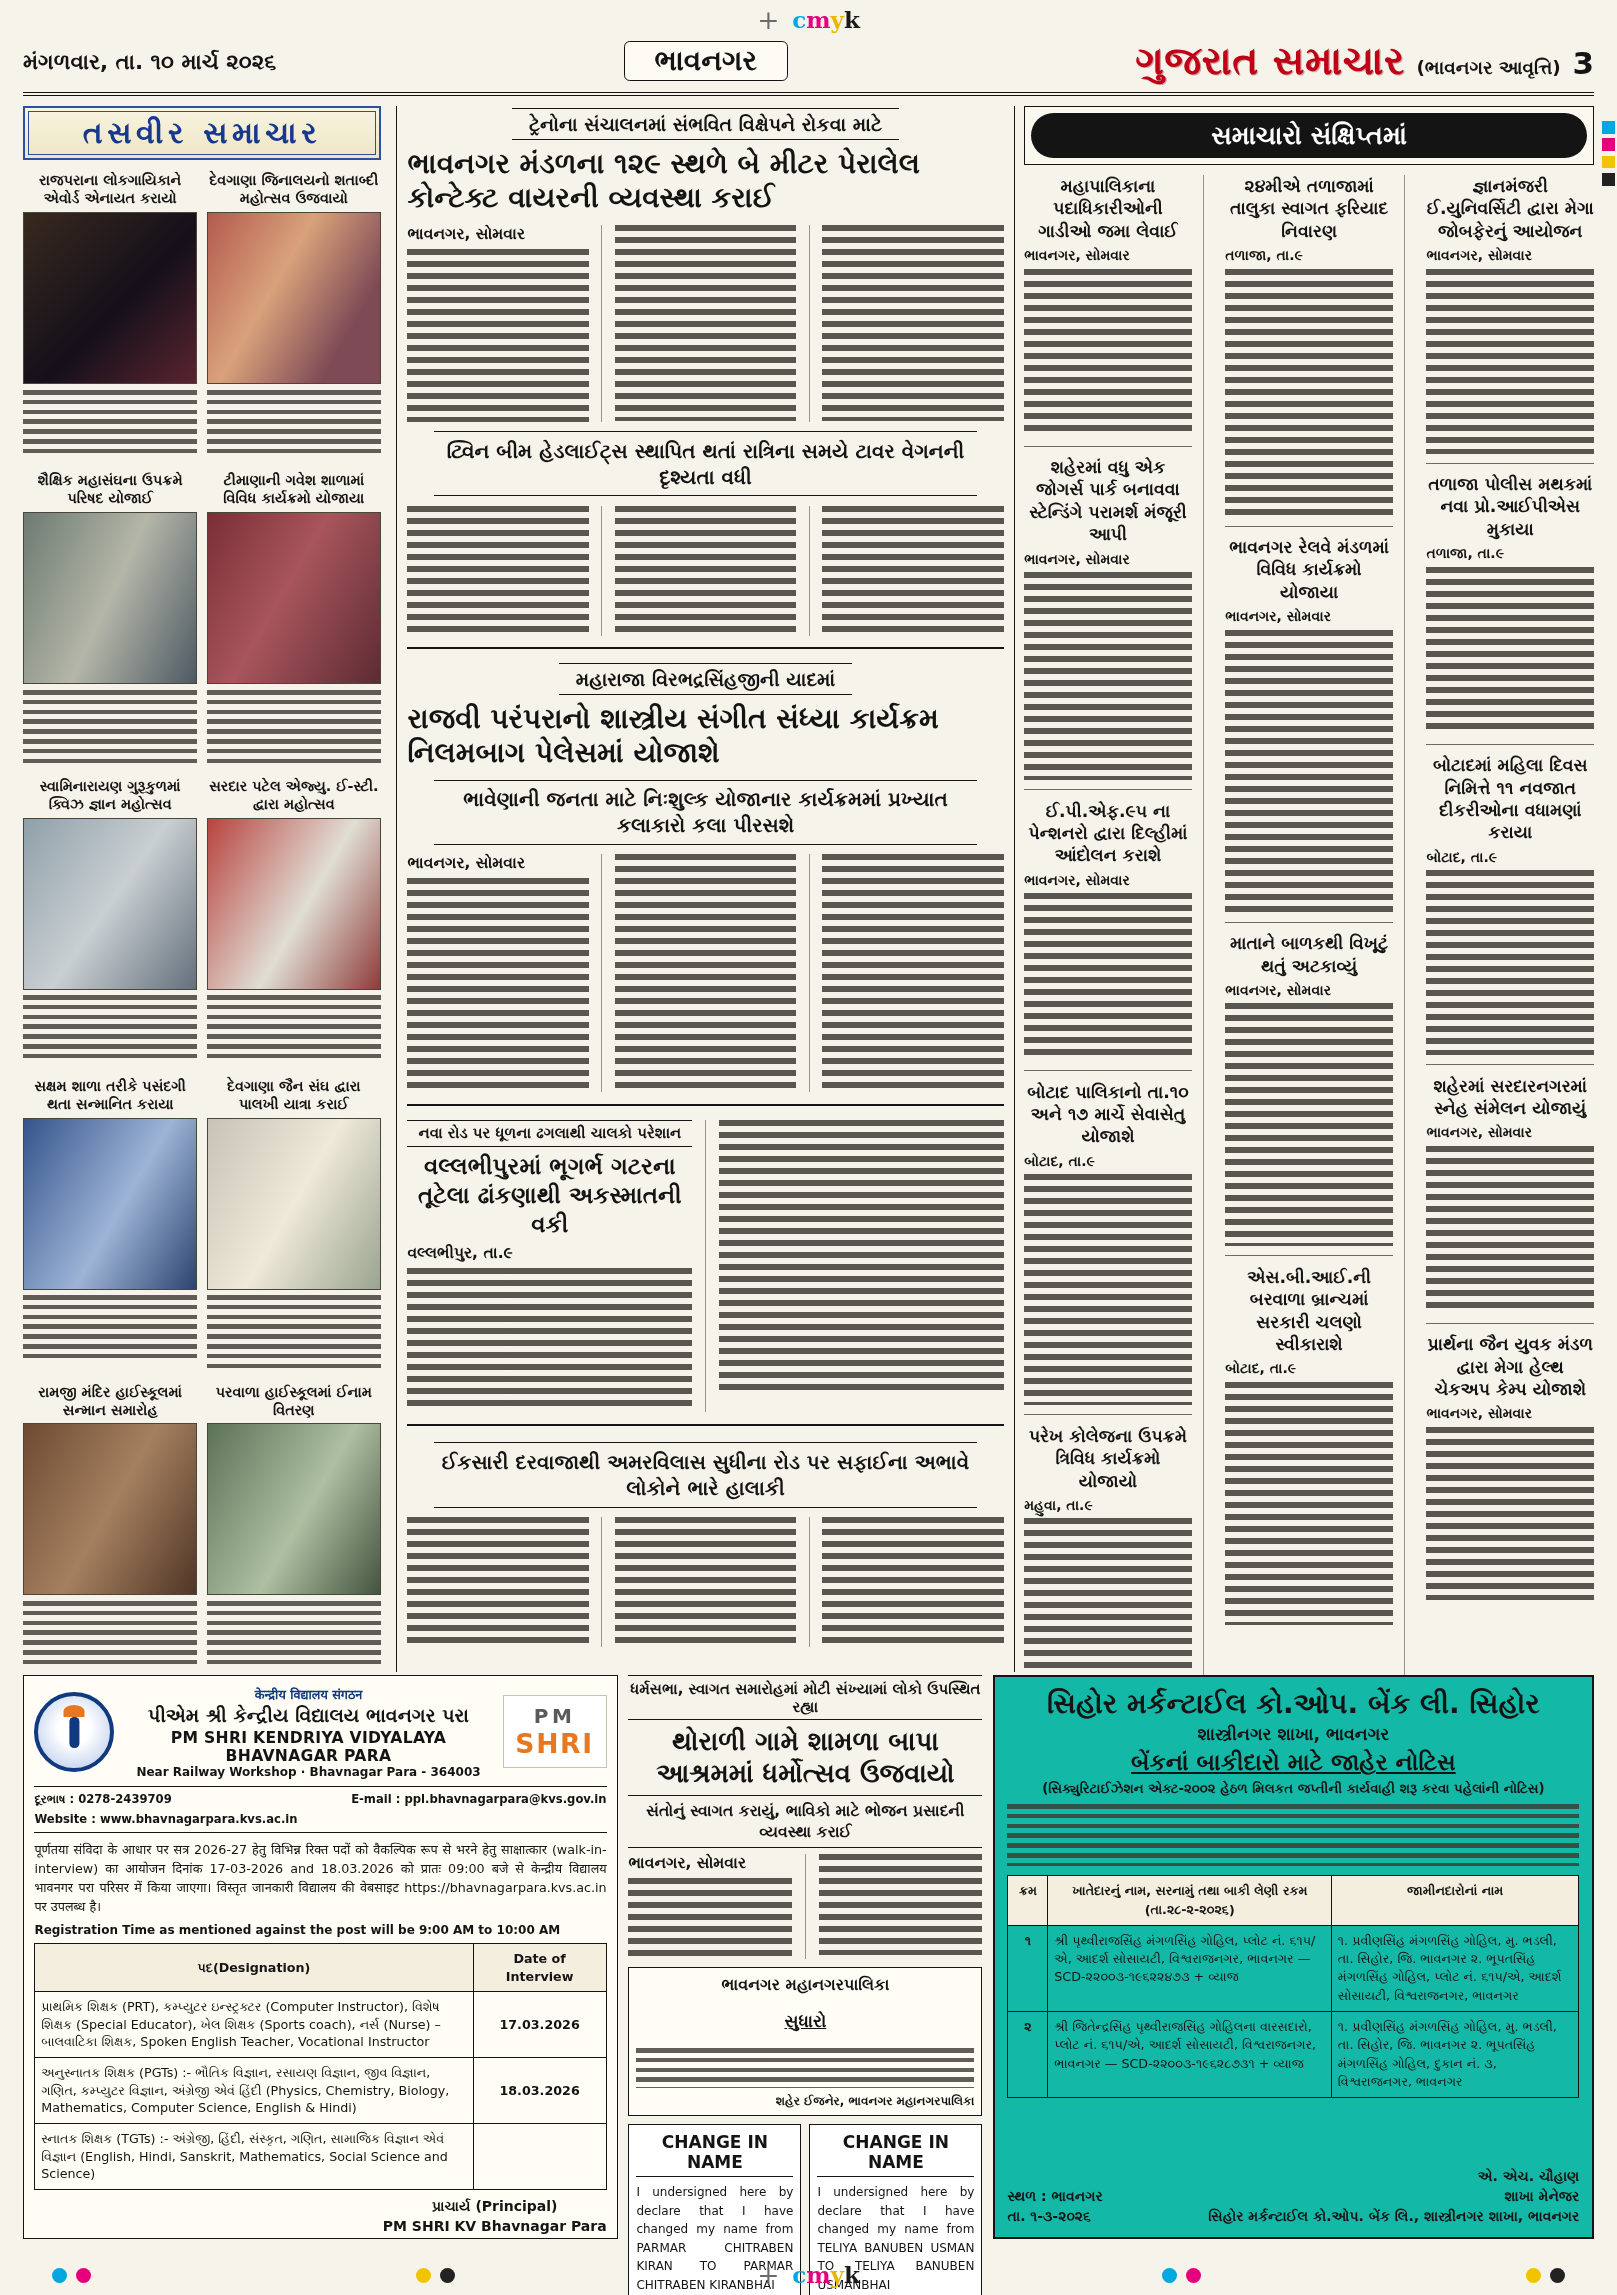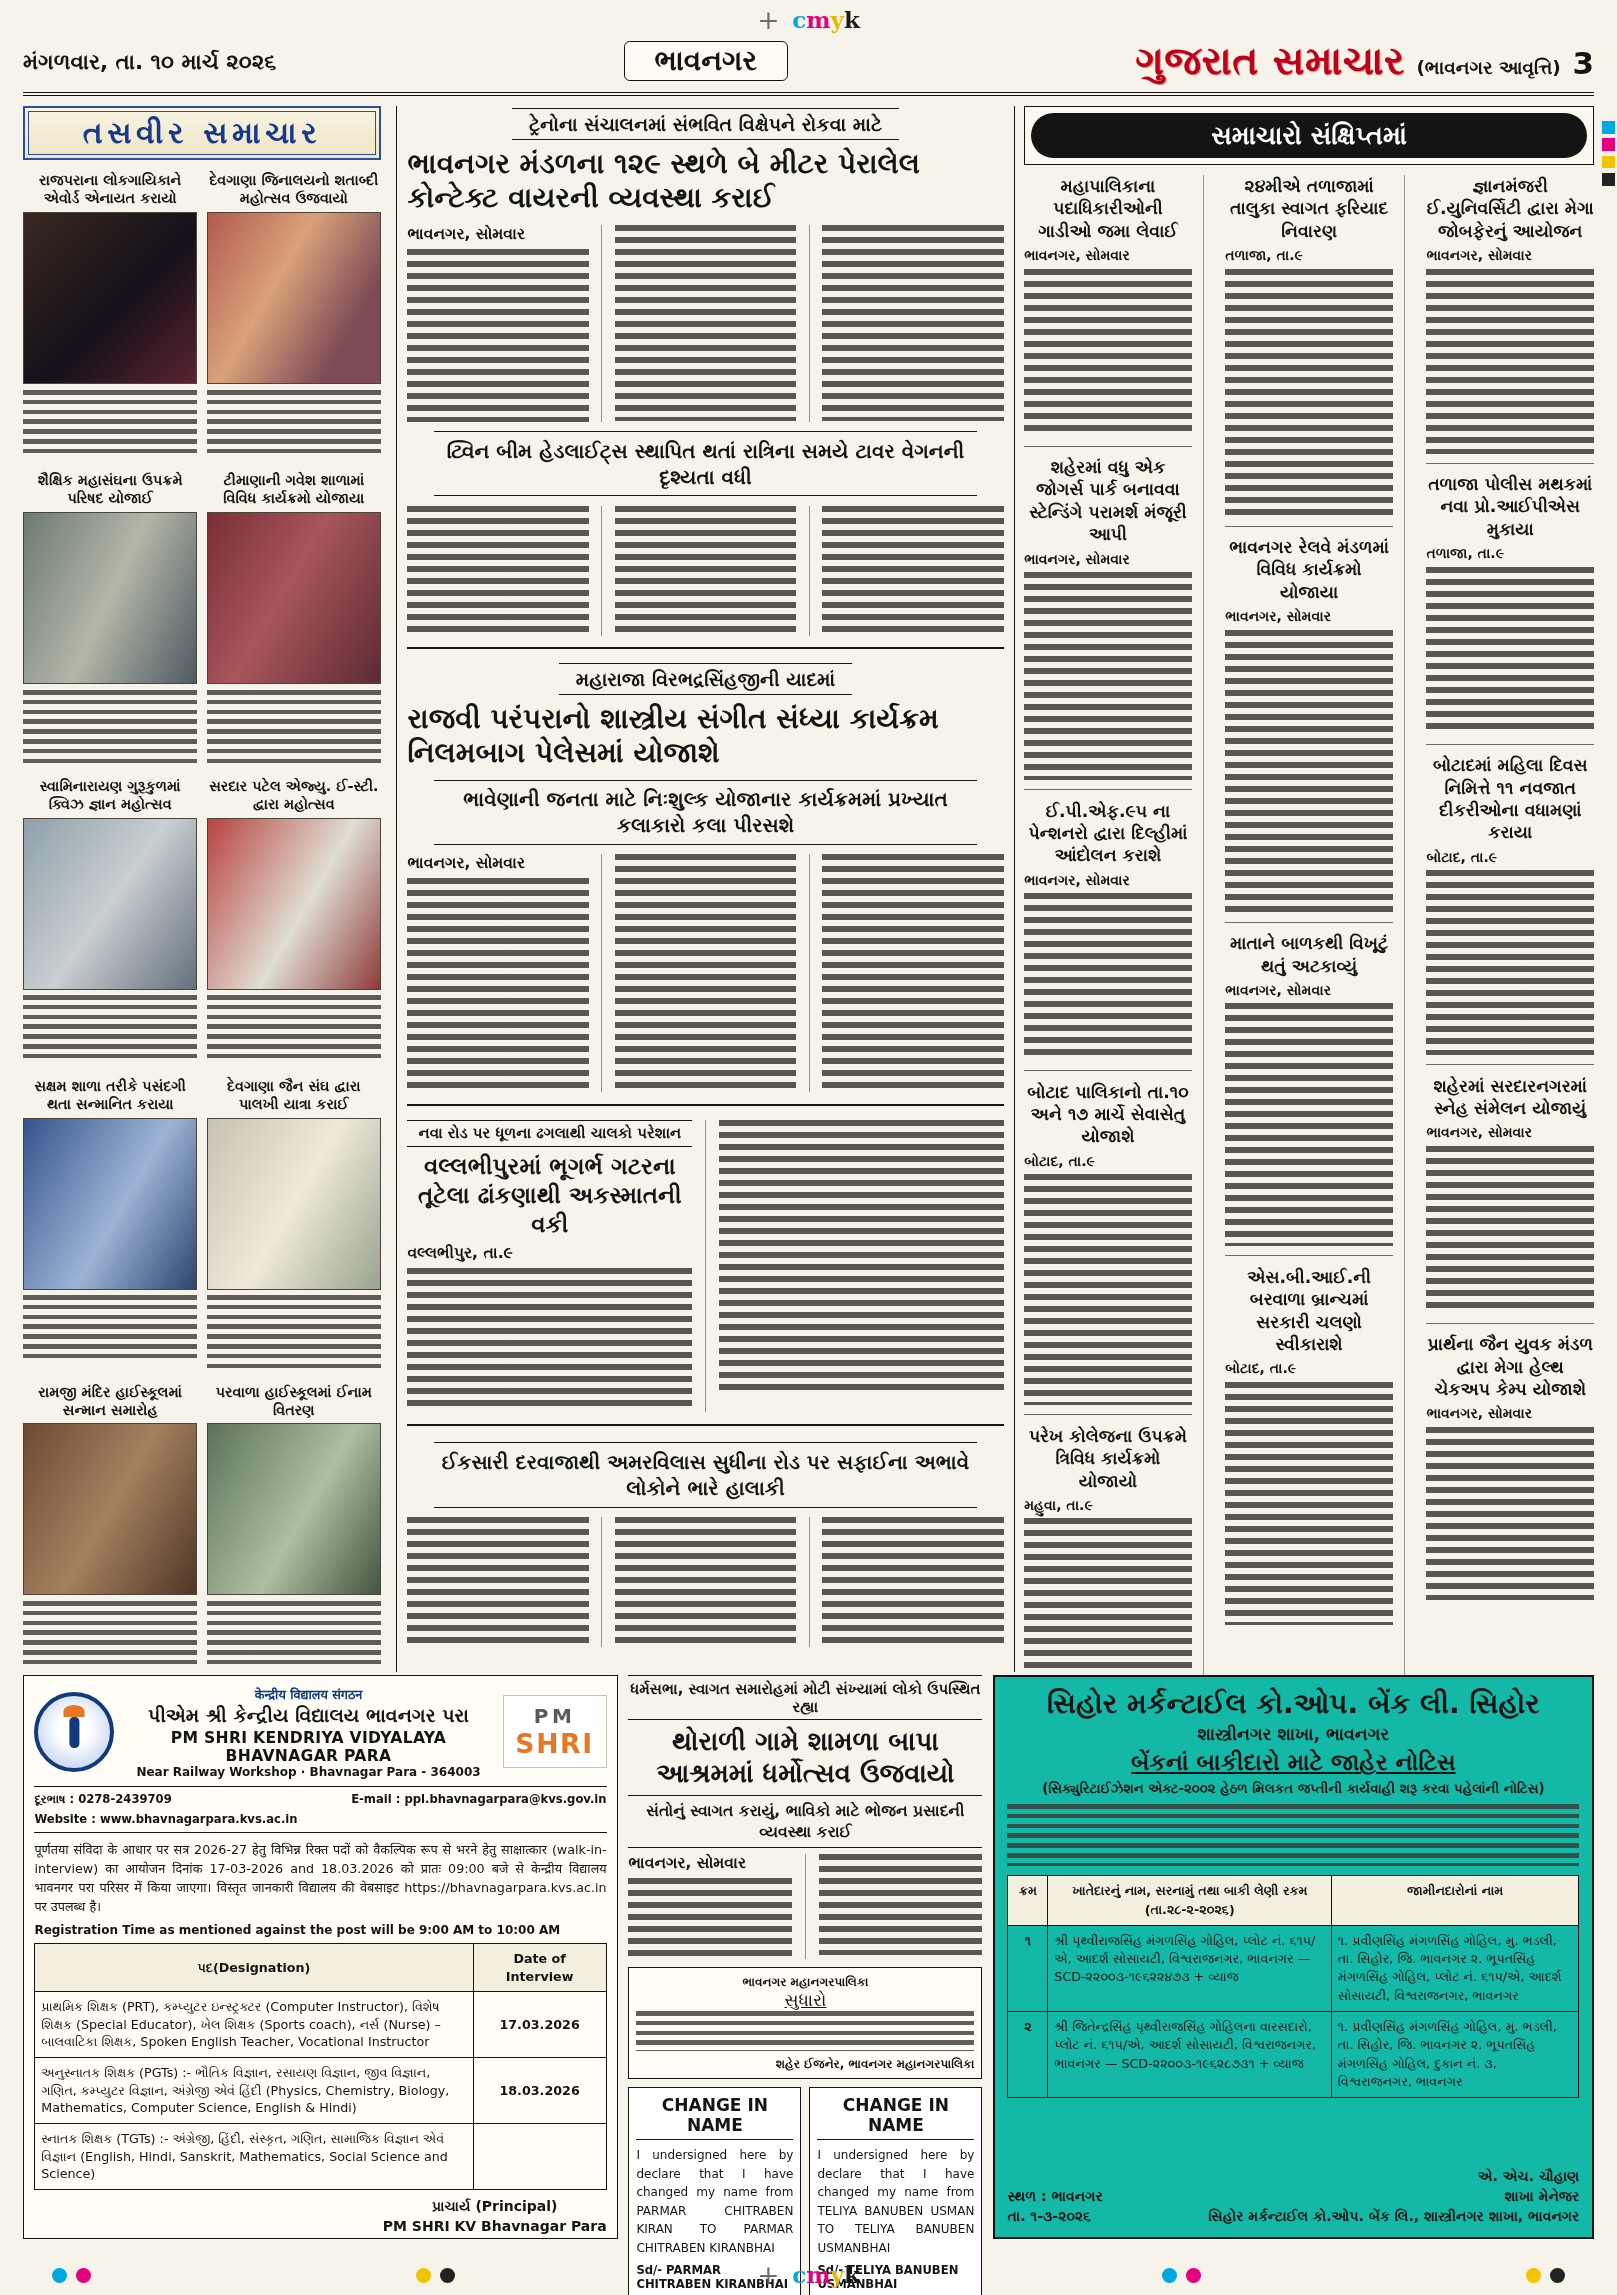--- a/index.html
+++ b/index.html
@@ -115,22 +115,22 @@
   .kv-table th{font-weight:800;text-align:center;background:#f3eedd}
   .kv-table td.date{width:133px;text-align:center;font-weight:800;white-space:nowrap}
   .kv-foot{display:flex;justify-content:flex-end;margin-top:auto;padding-top:7px}
   .kv-sign{text-align:center;font-size:14px;font-weight:800;line-height:1.4}
 
   .cbot{width:354px;display:flex;flex-direction:column;gap:8px}
   .cb-story h3{margin:2.3px 0 5.8px;font-size:26px;line-height:1.22;font-weight:800;text-align:center}
   .sub2{font-size:15.6px;line-height:1.35;font-weight:800;text-align:center;border-top:1.2px solid #141414;
         border-bottom:1.2px solid #141414;padding:4.6px 1.2px;margin-bottom:5.8px}
   .muni{border:1.7px solid #141414;padding:7px;background:#fffdf6}
-  .muni .org{font-size:12px;font-weight:800;text-align:center}
-  .muni .hd{font-size:17.3px;font-weight:400;text-align:center;margin:1px 0;text-decoration:underline}
+  .muni .org{font-size:16px;font-weight:800;text-align:center}
+  .muni .hd{font-size:17.3px;font-weight:700;text-align:center;margin:17px 0;text-decoration:underline}
   .muni .sign{font-size:12px;font-weight:700;text-align:right;margin-top:5.8px}
   .cnrow{display:flex;gap:8px;flex:1}
   .cn{flex:1;border:1.7px solid #141414;background:#fff;padding:7px;display:flex;flex-direction:column}
   .cn h5{margin:0 0 5.8px;font-size:17px;font-weight:800;text-align:center;border-bottom:1.7px solid #141414;padding-bottom:4.6px}
   .cn p{font-size:12px;line-height:1.55;margin:0;text-align:justify}
   .cn .sd{margin-top:auto;padding-top:5.8px;font-size:11.6px;font-weight:800}
 
   .bank{flex:1;min-width:0;border:2.3px solid #141414;background:#14b8a6;padding:10.4px 12.7px;display:flex;flex-direction:column}
   .bank .t{font-size:28px;font-weight:800;text-align:center}
   .bank .br{font-size:17.3px;font-weight:700;text-align:center;margin:2.3px 0 5.8px}

